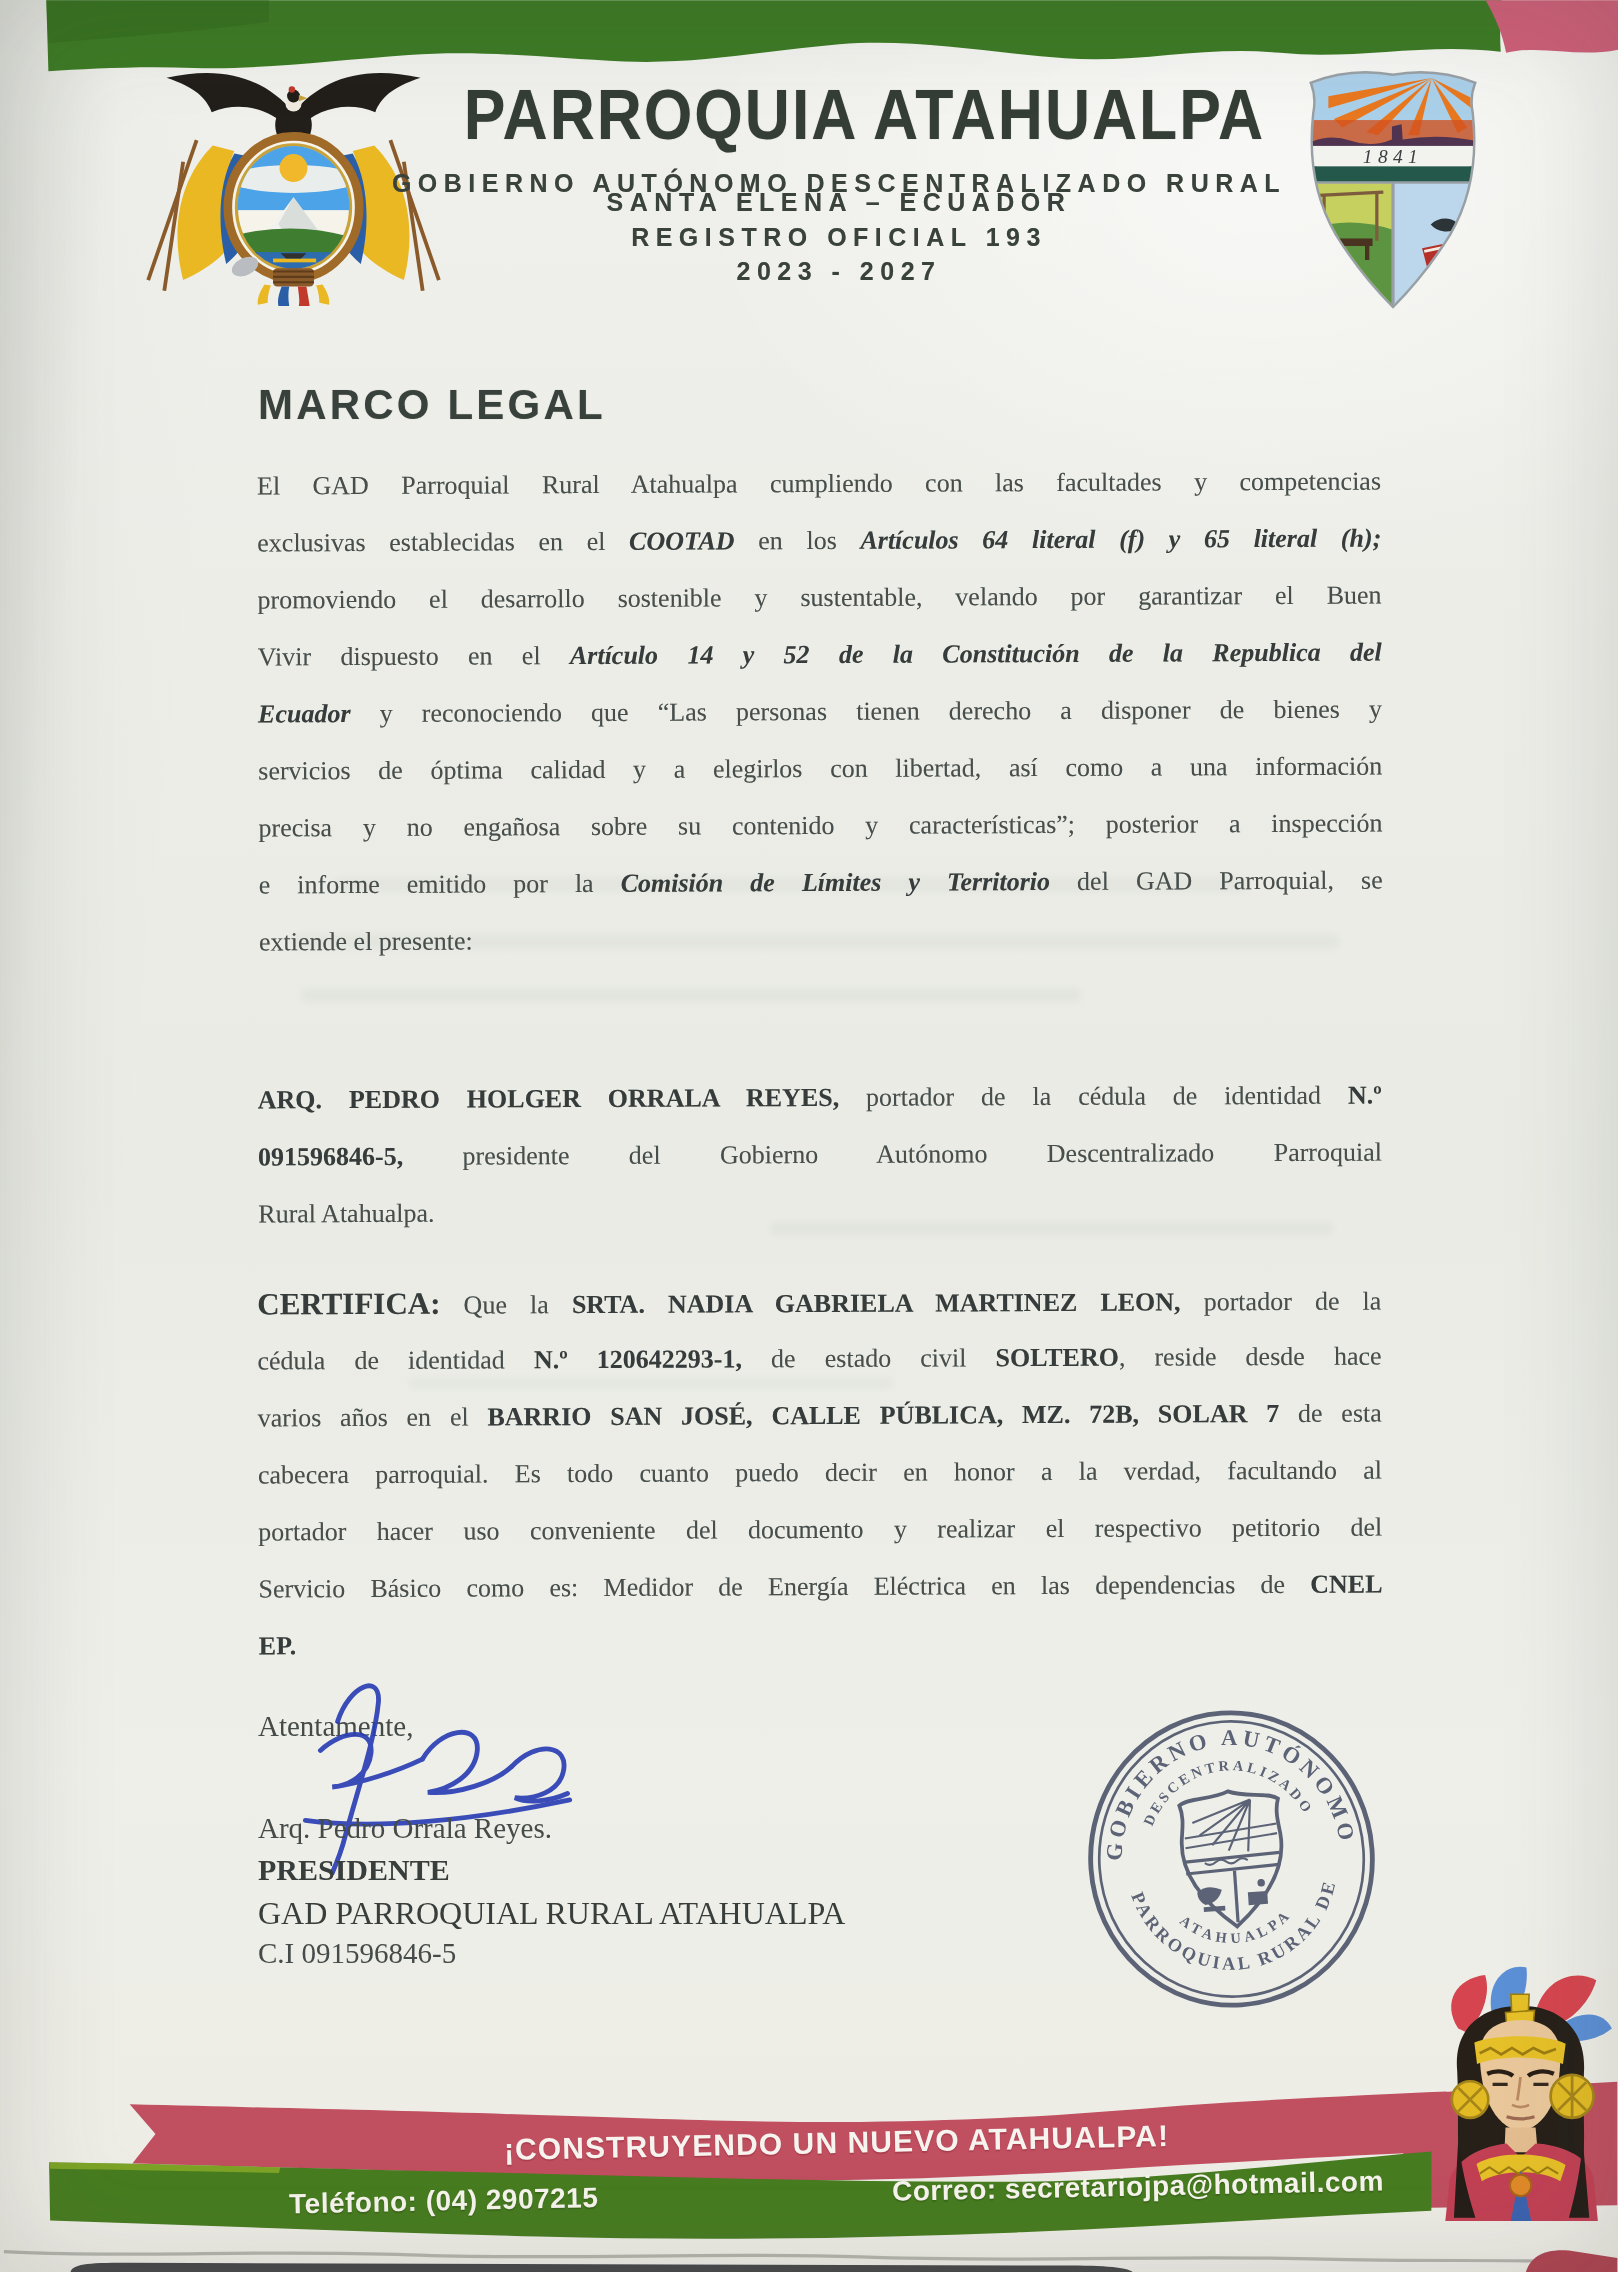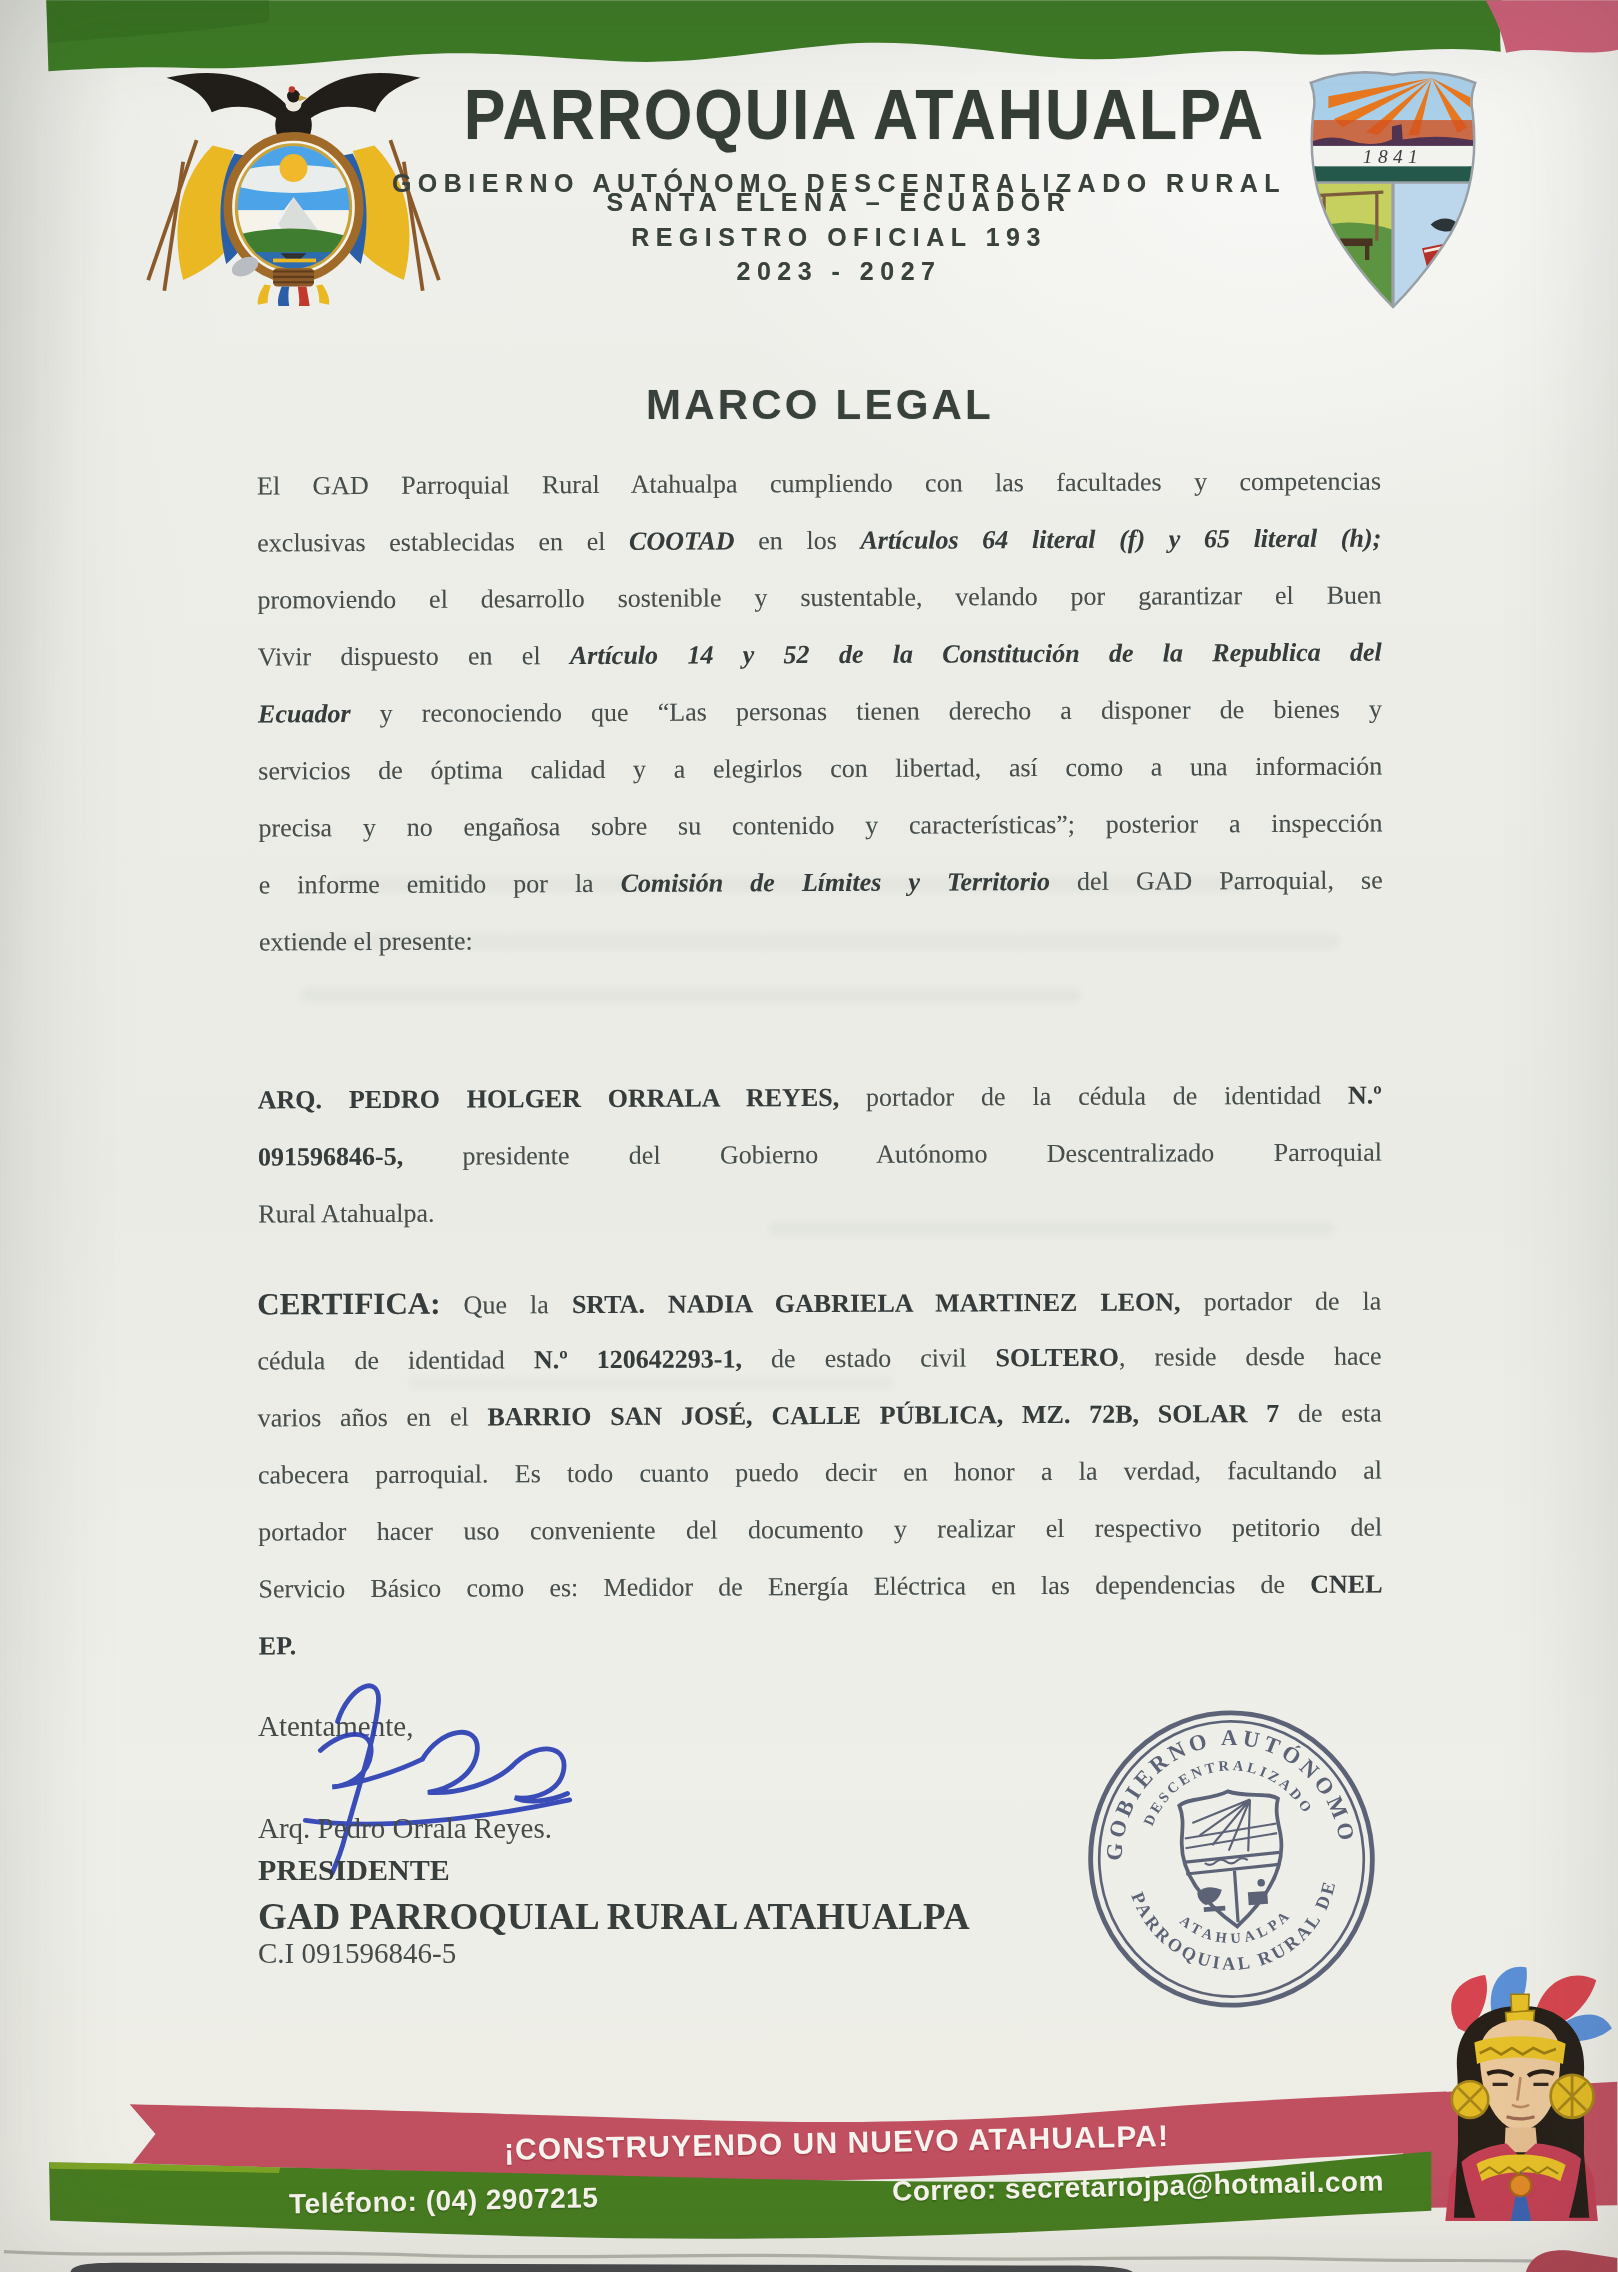--- a/index.html
+++ b/index.html
@@ -20,39 +20,39 @@
     font-family:"Liberation Sans","DejaVu Sans",sans-serif;font-weight:bold;font-size:71px;
     letter-spacing:2.2px;color:#353e36;white-space:nowrap;text-shadow:0 0 1.1px rgba(53,62,54,.35);}
   .sub{position:absolute;left:355px;width:968px;text-align:center;
     font-family:"Liberation Sans","DejaVu Sans",sans-serif;font-weight:bold;font-size:25px;
     letter-spacing:6.5px;color:#3a423c;white-space:nowrap;text-shadow:0 0 0.5px rgba(58,66,60,.4);}
   .sub1{top:169px;} .sub2{top:188px;} .sub3{top:223px;} .sub4{top:257px;}
 
   .date{position:absolute;top:320px;left:753px;width:629px;text-align:right;
     font-size:30px;color:#434a47;letter-spacing:0.5px;}
 
-  .h-marco{position:absolute;top:381px;left:258px;width:1124px;text-align:center;
+  .h-marco{position:absolute;top:381px;left:258px;width:1124px;
     font-family:"Liberation Sans","DejaVu Sans",sans-serif;font-weight:bold;font-size:42px;
     letter-spacing:3.2px;color:#39413d;text-shadow:0 0 1.1px rgba(57,65,61,.3);}
   .h-cert{position:absolute;top:994px;left:258px;width:1124px;text-align:center;
     font-weight:bold;font-size:41px;letter-spacing:3.2px;color:#343b39;}
 
   .para{position:absolute;left:258px;width:1124px;font-size:26px;color:#474e4c;
     text-shadow:0 0 0.5px rgba(71,78,76,.3);transform:rotate(-0.25deg);}
   .p1{top:455px;} .p2{top:1069px;} .p3{top:1273px;}
   .tl{height:57px;line-height:57px;}
   .tl.just{text-align:justify;text-align-last:justify;}
   .tl .b{font-weight:bold;color:#363c3b;}
   .tl .bi{font-weight:bold;font-style:italic;color:#363c3b;}
   .tl .big{font-size:31px;}
 
   .sal{position:absolute;left:258px;top:1710px;font-size:29px;color:#454b49;}
   .sig-name{position:absolute;left:258px;top:1812px;font-size:29px;color:#454b49;text-align:center;}
   .sig-role{position:absolute;left:258px;top:1853px;font-size:30px;font-weight:bold;color:#383e3c;}
-  .sig-org{position:absolute;left:258px;top:1895px;font-size:37px;font-weight:bold;color:#383e3c;}
+  .sig-org{position:absolute;left:258px;top:1895px;font-size:32px;font-weight:normal;color:#383e3c;}
   .sig-ci{position:absolute;left:258px;top:1937px;font-size:29px;color:#454b49;}
 
   .slogan{position:absolute;left:495px;top:2126px;width:683px;text-align:center;
     font-family:"Liberation Sans","DejaVu Sans",sans-serif;font-weight:bold;font-size:30px;
     color:#f7f3ee;letter-spacing:1.1px;transform:rotate(-1.2deg);
     text-shadow:0 1.6px 1.1px rgba(120,30,40,.35);}
   .contact-row{position:absolute;left:289px;top:2177px;width:1095px;display:flex;
     justify-content:space-between;transform:rotate(-1.2deg);
     font-family:"Liberation Sans","DejaVu Sans",sans-serif;font-weight:bold;font-size:28px;
     color:#f6f4ec;letter-spacing:0.5px;text-shadow:0 1.6px 1.1px rgba(40,70,20,.4);}

